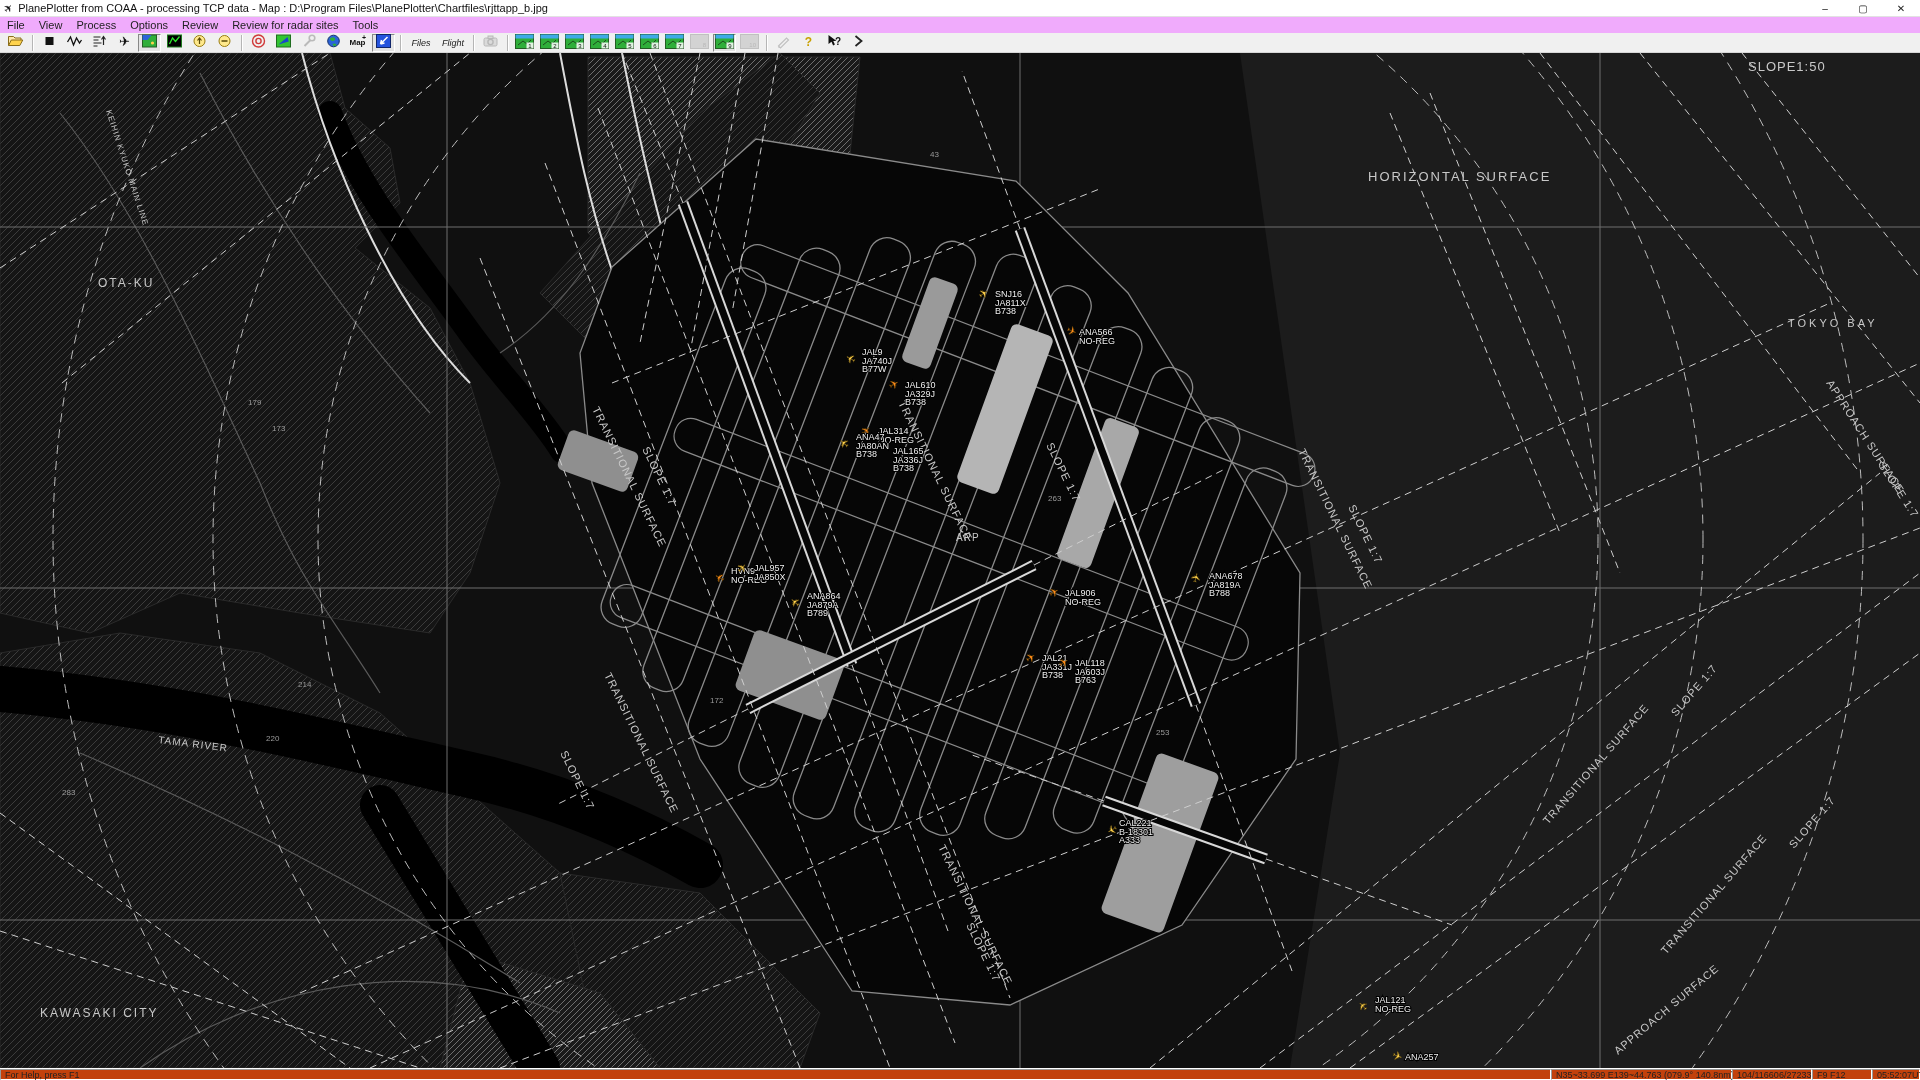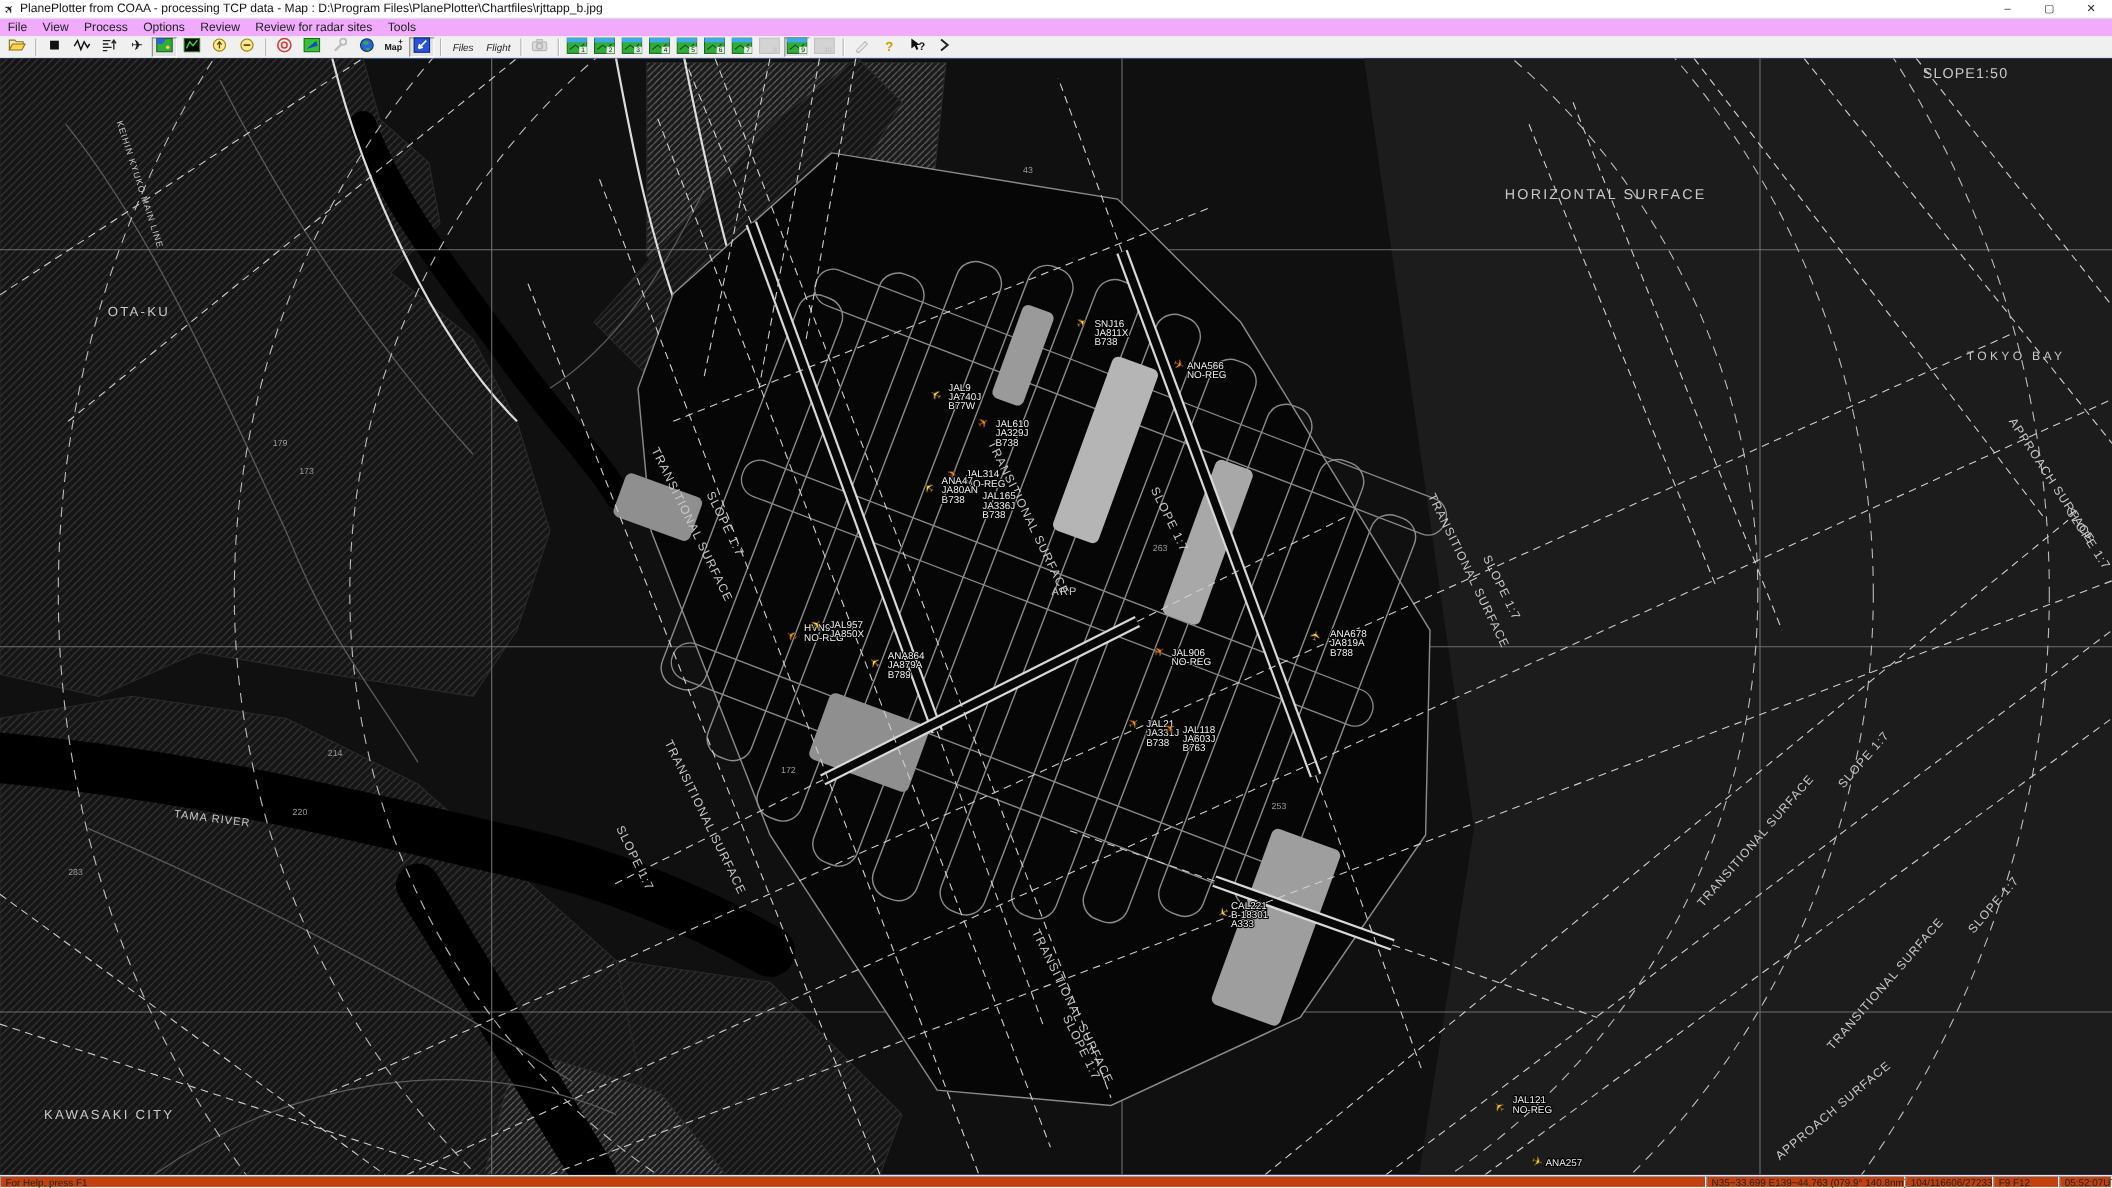--- a/index.html
+++ b/index.html
@@ -19,21 +19,21 @@
   
   .toolbar{height:20px;background:#f0f0f0;border-bottom:1px solid #d7d7d7;display:flex;
     align-items:center;padding-left:3px;box-sizing:border-box;}
   .tb-btn{width:23px;height:18px;display:flex;align-items:center;justify-content:center;
     border:1px solid transparent;box-sizing:border-box;margin:0 1px;background:transparent;padding:0;}
   .tb-btn.pressed{border-color:#888 #fff #fff #888;background:#e4e4e4;}
   .tb-btn.disabled{opacity:.55;}
   .tb-btn.textbtn{width:30px;font-size:9px;color:#222;font-style:italic;}
   .tb-sep{width:1px;height:16px;background:#b5b5b5;margin:0 4px;box-shadow:1px 0 0 #fff;}
   
-  .map{flex:1;position:relative;background:#1d4ed8;cursor:crosshair;overflow:hidden;}
+  .map{flex:1;position:relative;background:#ec4899;cursor:crosshair;overflow:hidden;}
   .map svg{display:block;}
   
   .statusbar{height:12px;background:#c2410c;display:flex;font-size:9px;color:#222;
     align-items:stretch;border-top:1px solid #fff;box-sizing:border-box;}
   .sb-left{flex:1;padding:0 4px;border:1px solid;border-color:#9a9a9a #fff #fff #9a9a9a;
     display:flex;align-items:center;box-sizing:border-box;}
   .sb-seg{padding:0 4px;border:1px solid;border-color:#9a9a9a #fff #fff #9a9a9a;
     display:flex;align-items:center;box-sizing:border-box;white-space:nowrap;}
   .sb-coords{width:181px;}.sb-counts{width:80px;}.sb-keys{width:60px;text-align:right;}.sb-time{width:48px;}
   text{font-family:"Liberation Sans",sans-serif;}

